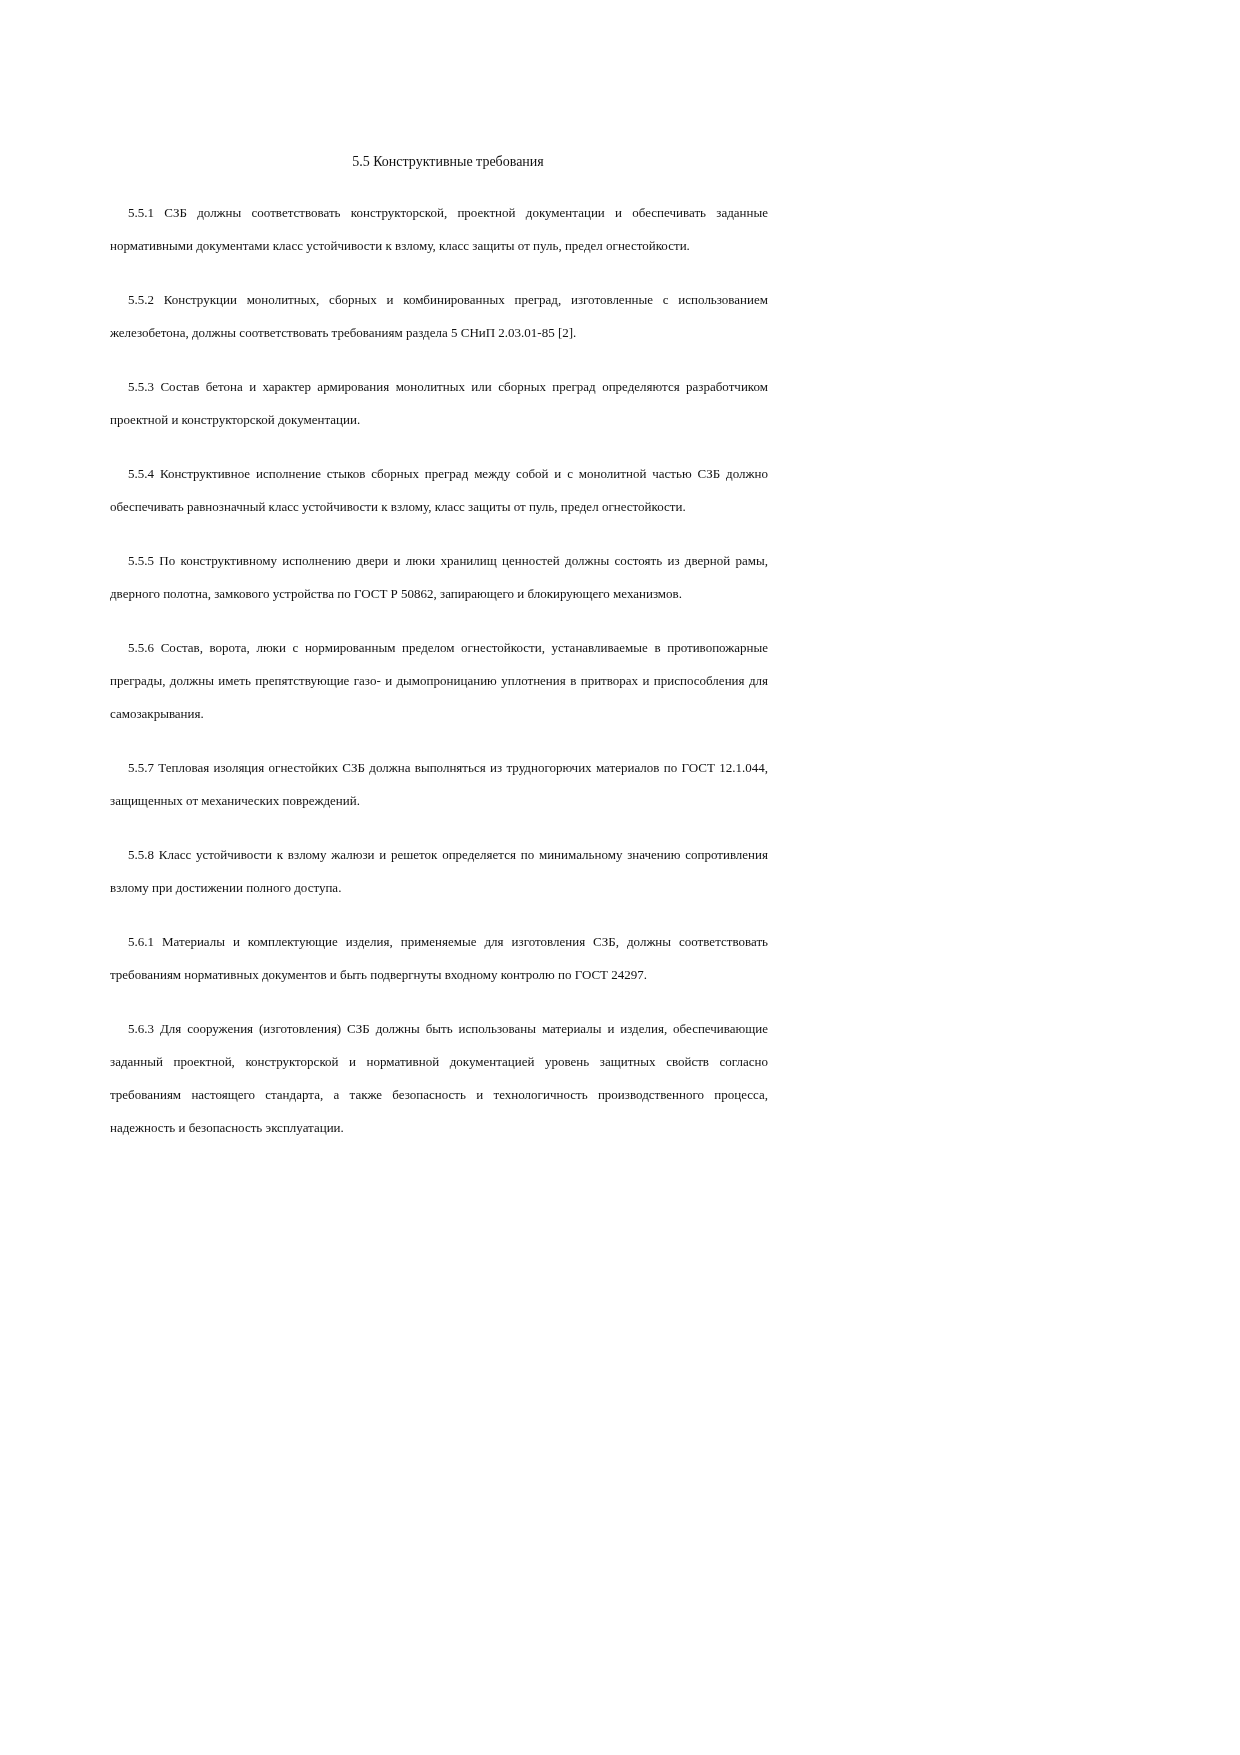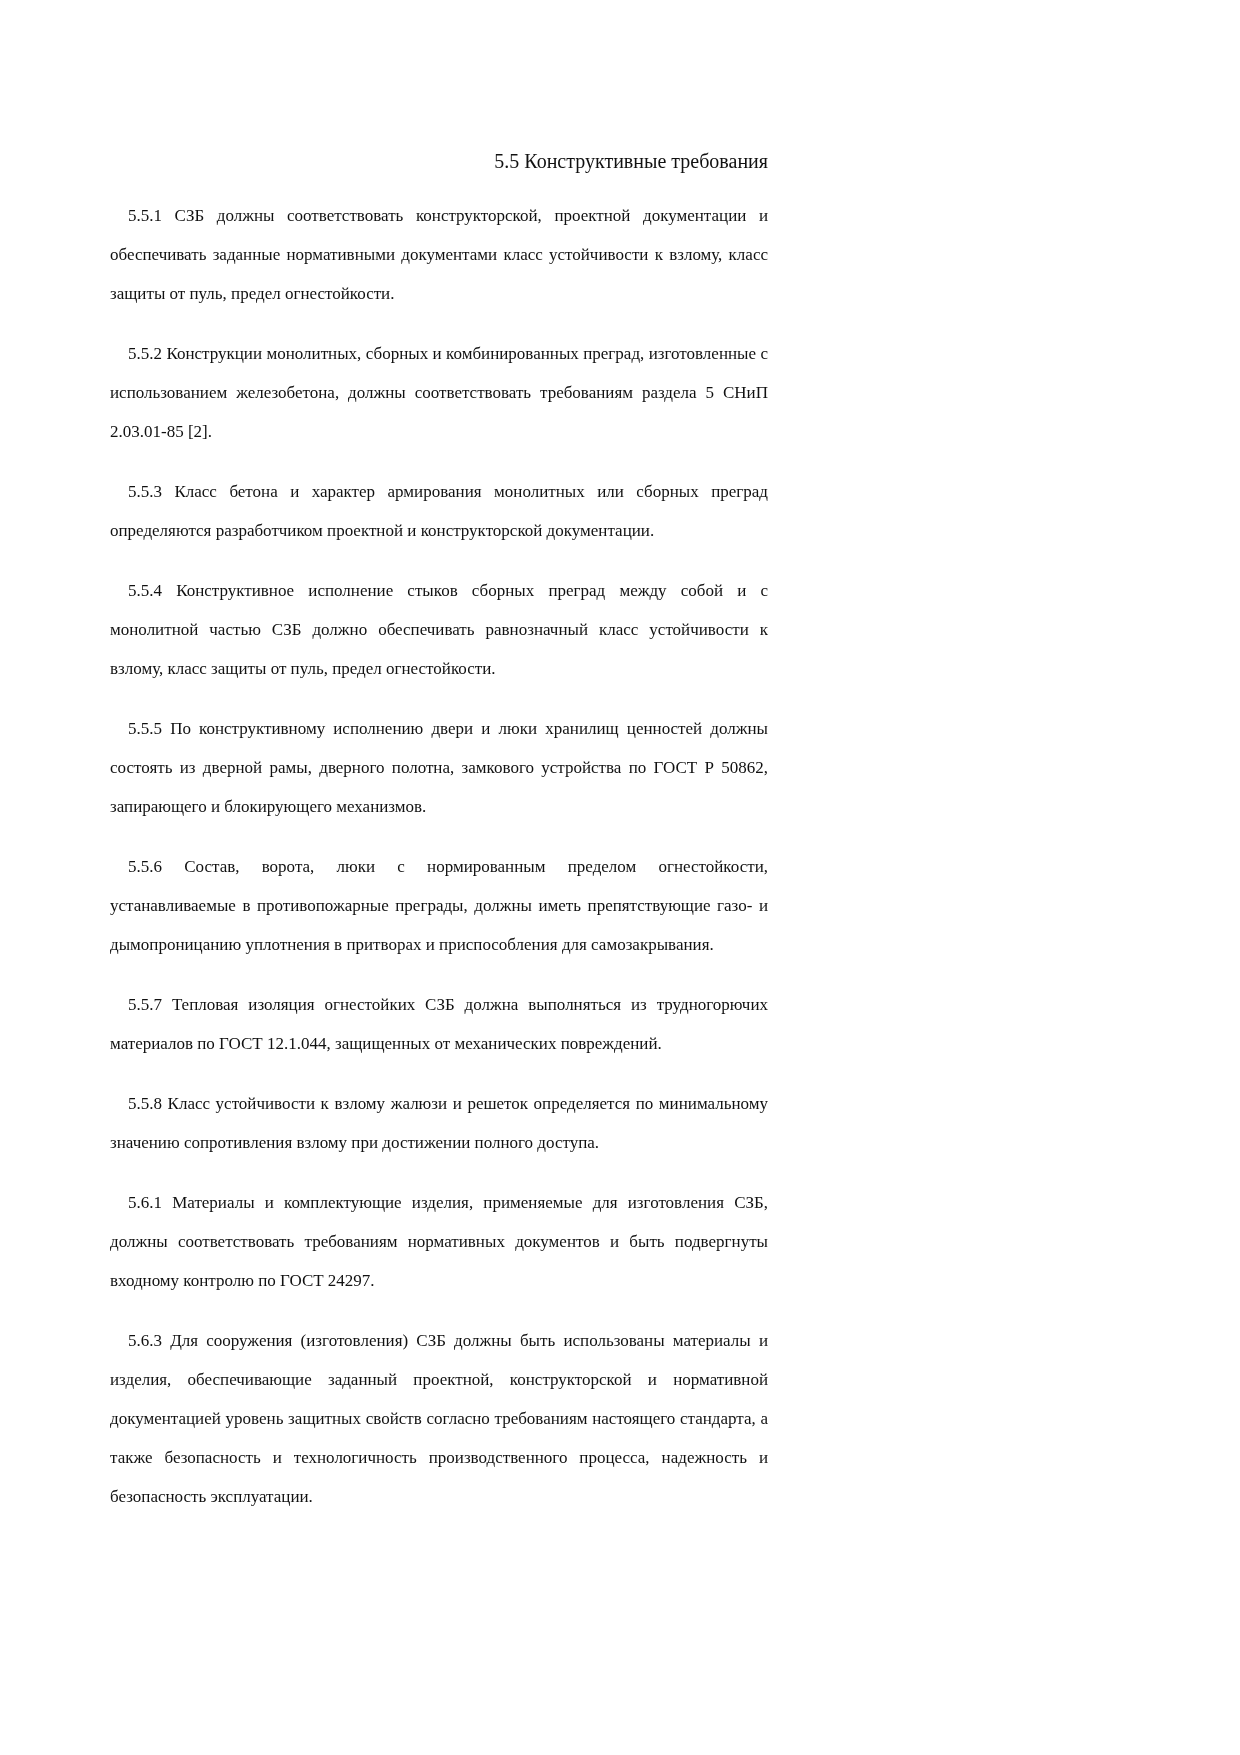--- a/index.html
+++ b/index.html
@@ -28,32 +28,32 @@
   
   .doc-body {
     position: absolute;
     left: 110px;
     top: 148px;
     width: 658px;
   }
 
   
   .heading {
-    font-size: 20px;
+    font-size: 14px;
     line-height: 27.2px;
-    text-align: right;
+    text-align: center;
     text-indent: 18px;
     margin: 0 0 21px 0;
     white-space: nowrap;
   }
 
   
   .para {
-    font-size: 17px;
-    line-height: 39px;
+    font-size: 13px;
+    line-height: 33px;
     text-align: justify;
     text-justify: inter-word;
     text-indent: 18px;
     margin: 0 0 21px 0;
     hyphens: none;
   }
   .para:last-child {
     margin-bottom: 0;
   }
 
@@ -67,21 +67,21 @@
 
 <div class="page">
   <div class="doc-body">
 
     <p class="heading">5.5 Конструктивные требования</p>
 
     <p class="para">5.5.1 СЗБ должны соответствовать конструкторской, проектной документации и обеспечивать заданные нормативными документами класс устойчивости к взлому, класс защиты от пуль, предел огнестойкости.</p>
 
     <p class="para">5.5.2 Конструкции монолитных, сборных и комбинированных преград, изготовленные с использованием железобетона, должны соответствовать требованиям раздела 5 СНиП 2.03.01-85 [2].</p>
 
-    <p class="para">5.5.3 Класс бетона и характер армирования монолитных или сборных преград определяются разработчиком проектной и конструкторской документации.</p>
+    <p class="para">5.5.3 Состав бетона и характер армирования монолитных или сборных преград определяются разработчиком проектной и конструкторской документации.</p>
 
     <p class="para">5.5.4 Конструктивное исполнение стыков сборных преград между собой и с монолитной частью СЗБ должно обеспечивать равнозначный класс устойчивости к взлому, класс защиты от пуль, предел огнестойкости.</p>
 
     <p class="para">5.5.5 По конструктивному исполнению двери и люки хранилищ ценностей должны состоять из дверной рамы, дверного полотна, замкового устройства по ГОСТ Р 50862, запирающего и блокирующего механизмов.</p>
 
     <p class="para">5.5.6 Состав, ворота, люки с нормированным пределом огнестойкости, устанавливаемые в противопожарные преграды, должны иметь препятствующие газо- и дымопроницанию уплотнения в притворах и приспособления для самозакрывания.</p>
 
     <p class="para">5.5.7 Тепловая изоляция огнестойких СЗБ должна выполняться из трудногорючих материалов по ГОСТ 12.1.044, защищенных от механических повреждений.</p>
 
     <p class="para">5.5.8 Класс устойчивости к взлому жалюзи и решеток определяется по минимальному значению сопротивления взлому при достижении полного доступа.</p>

